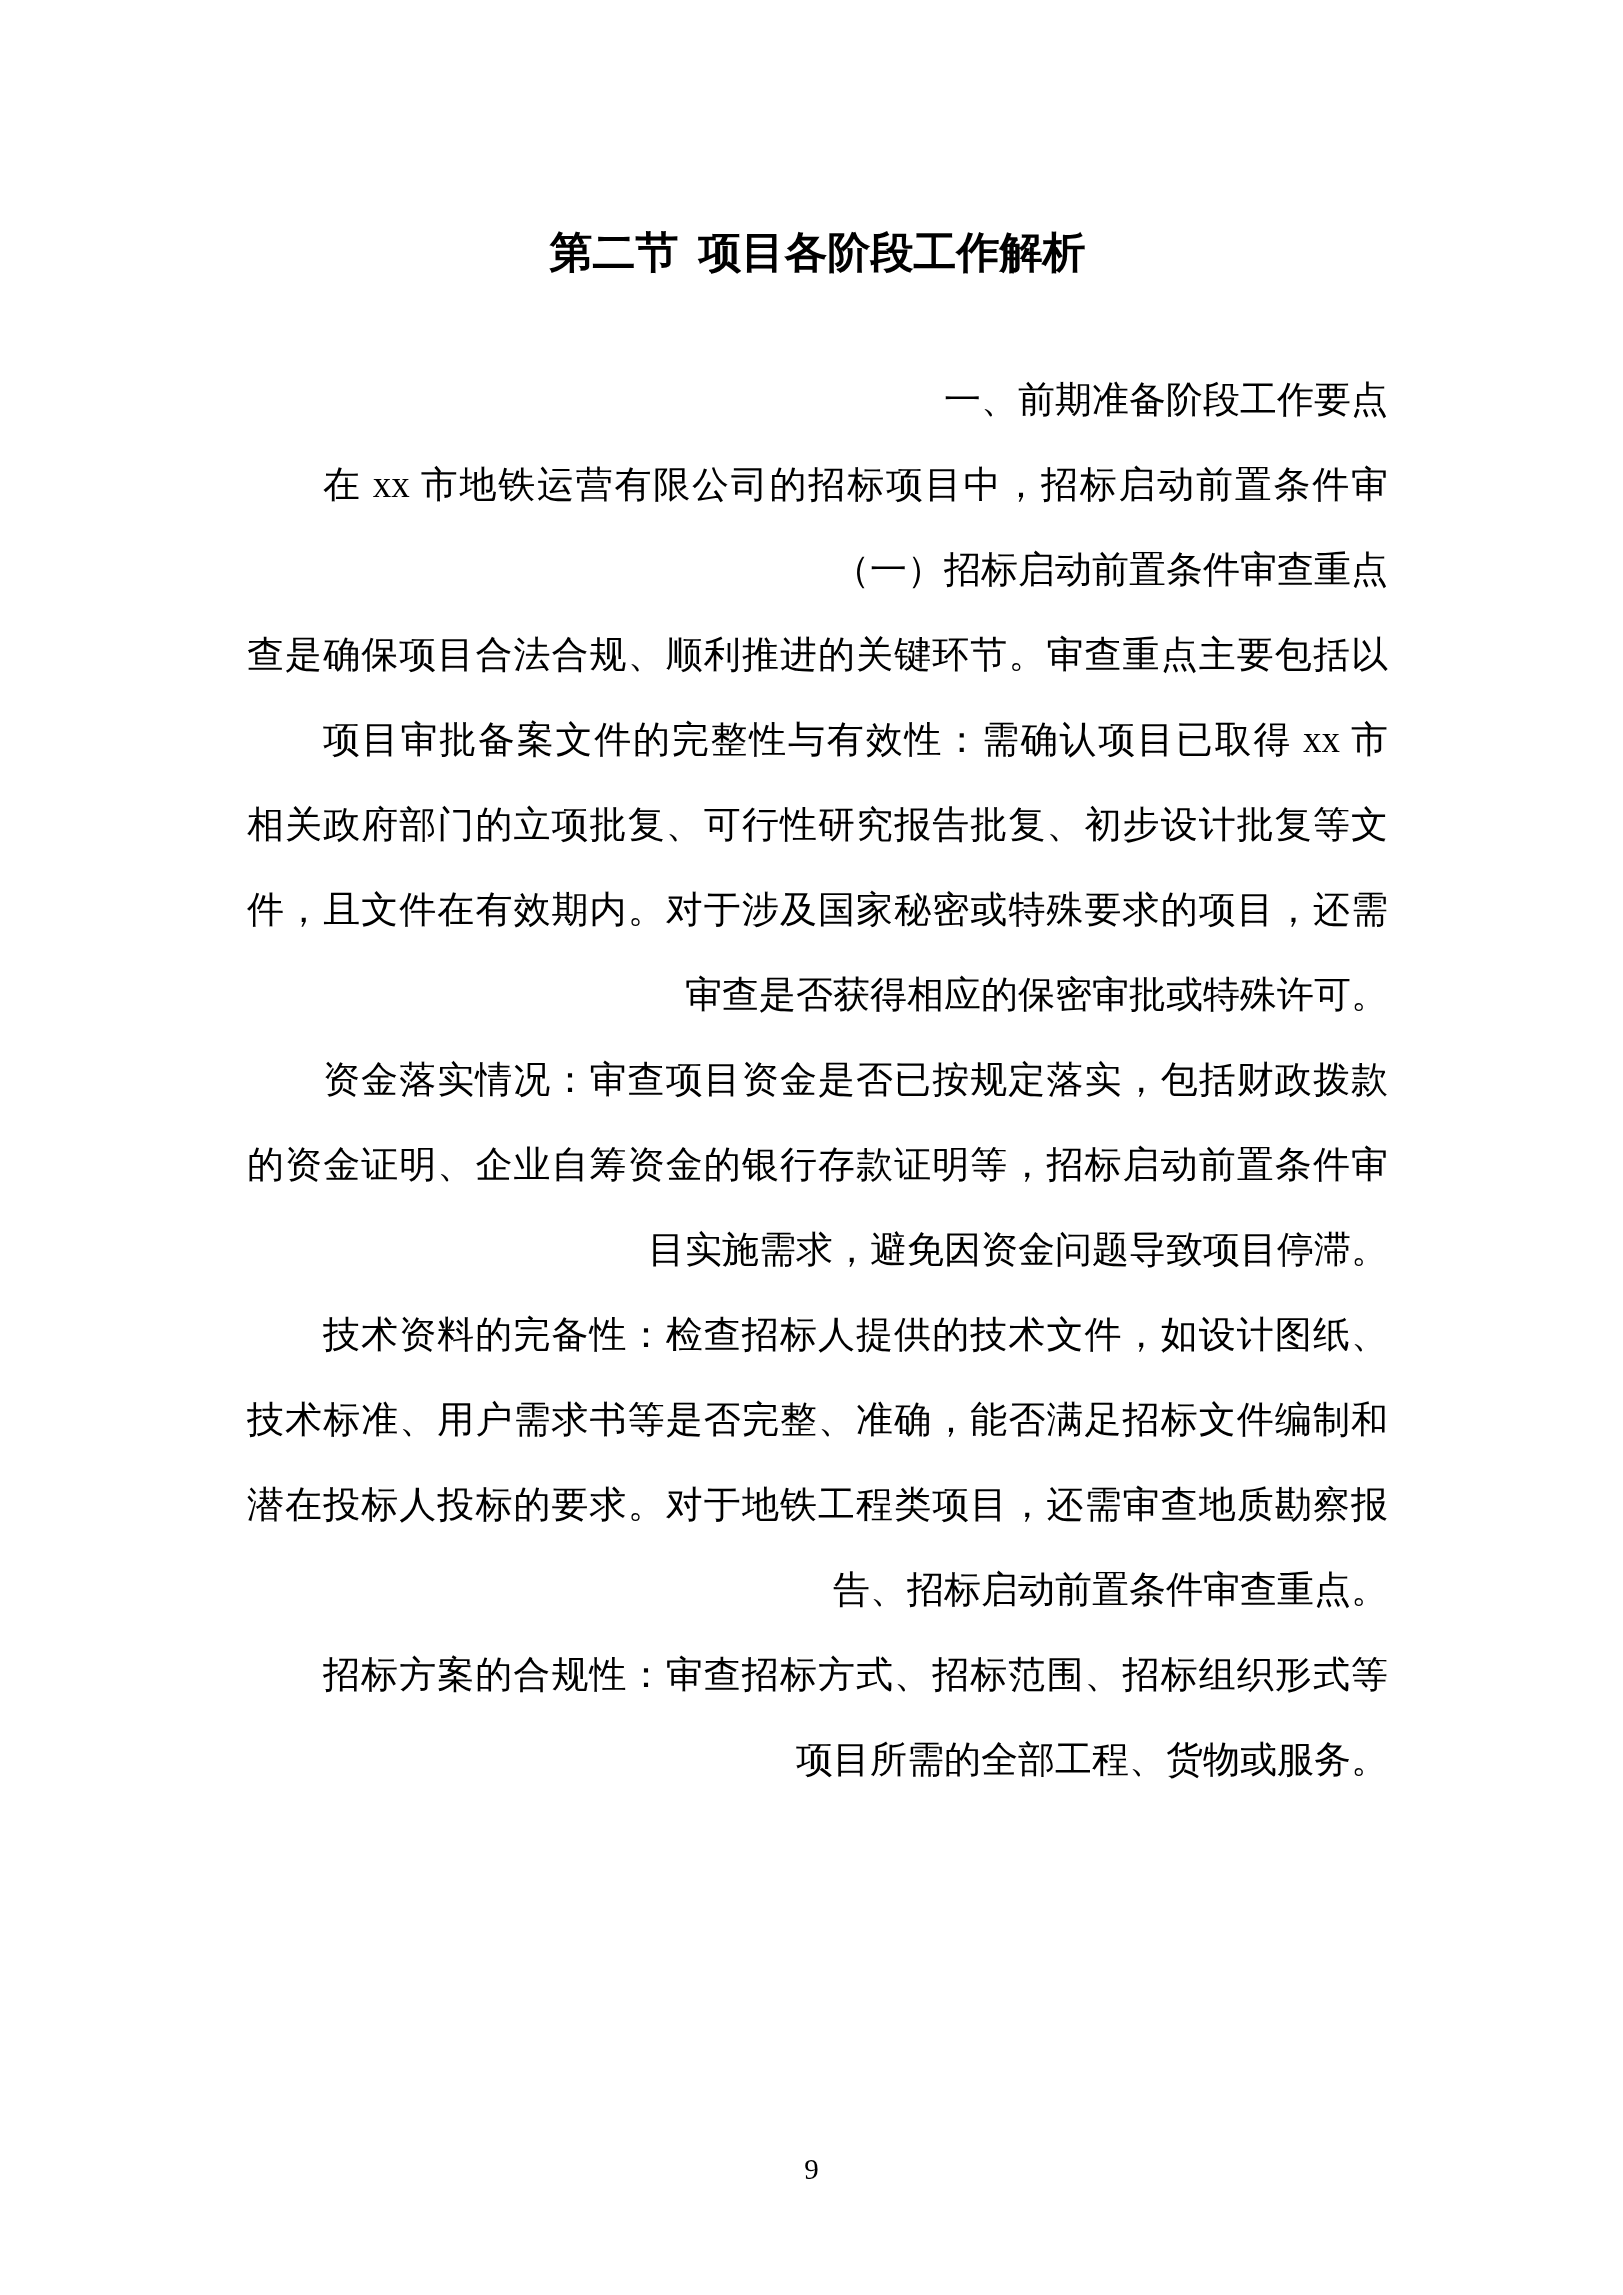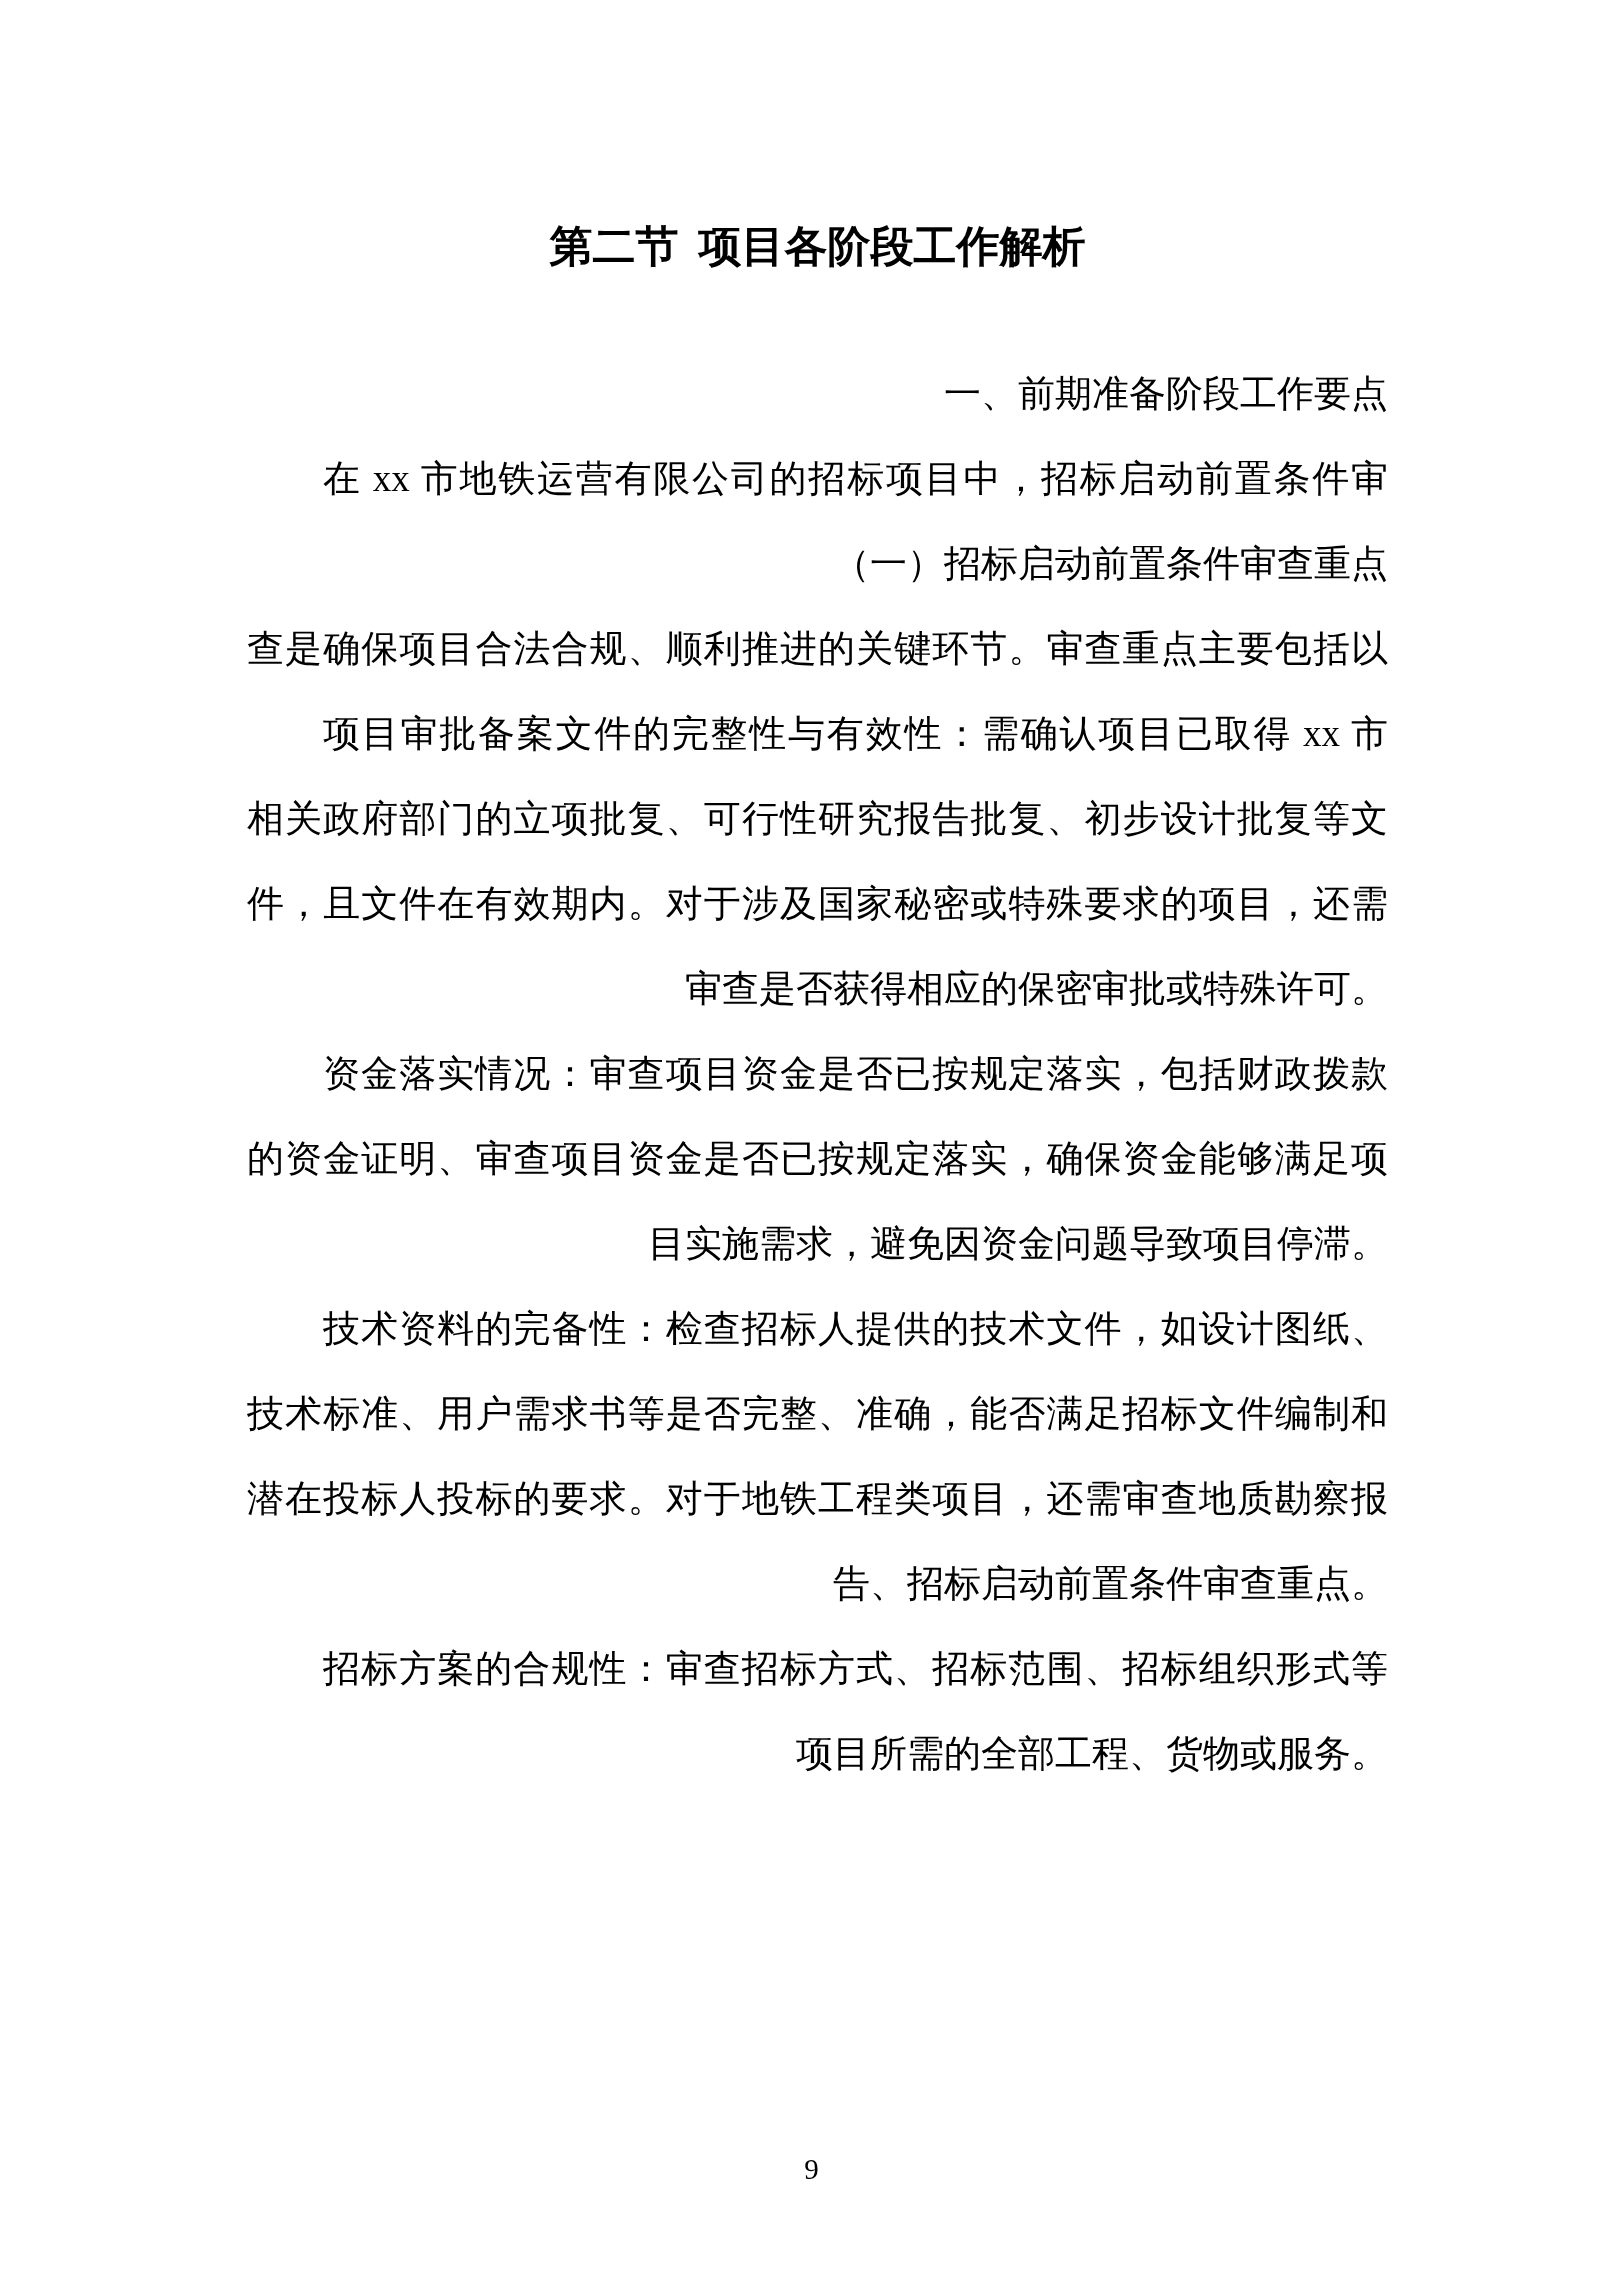--- a/index.html
+++ b/index.html
@@ -12,21 +12,21 @@
     width: 1623px;
     height: 2295px;
     background: #ffffff;
     overflow: hidden;
     font-family: "Liberation Serif", "DejaVu Serif", serif;
     color: #000000;
   }
   .doc {
     position: absolute;
     left: 247px;
-    top: 6px;
+    top: 12px;
     width: 1141px;
     font-size: 37px;
   }
   .title {
     margin: 198px 0 0 0;
     padding: 0;
     font-size: 43px;
     font-weight: 700;
     line-height: 85px;
     height: 85px;
@@ -75,21 +75,21 @@
 
     <div class="line indent">（一）招标启动前置条件审查重点</div>
     <div class="line full">查是确保项目合法合规、顺利推进的关键环节。审查重点主要包括以</div>
 
     <div class="line full indent">项目审批备案文件的完整性与有效性：需确认项目已取得 xx 市</div>
     <div class="line full">相关政府部门的立项批复、可行性研究报告批复、初步设计批复等文</div>
     <div class="line full">件，且文件在有效期内。对于涉及国家秘密或特殊要求的项目，还需</div>
     <div class="line">审查是否获得相应的保密审批或特殊许可。</div>
 
     <div class="line full indent">资金落实情况：审查项目资金是否已按规定落实，包括财政拨款</div>
-    <div class="line full">的资金证明、审查项目资金是否已按规定落实，确保资金能够满足项</div>
+    <div class="line full">的资金证明、企业自筹资金的银行存款证明等，招标启动前置条件审</div>
     <div class="line">目实施需求，避免因资金问题导致项目停滞。</div>
 
     <div class="line full indent">技术资料的完备性：检查招标人提供的技术文件，如设计图纸、</div>
     <div class="line full">技术标准、用户需求书等是否完整、准确，能否满足招标文件编制和</div>
     <div class="line full">潜在投标人投标的要求。对于地铁工程类项目，还需审查地质勘察报</div>
     <div class="line">告、招标启动前置条件审查重点。</div>
 
     <div class="line full indent">招标方案的合规性：审查招标方式、招标范围、招标组织形式等</div>
     <div class="line">项目所需的全部工程、货物或服务。</div>
 

